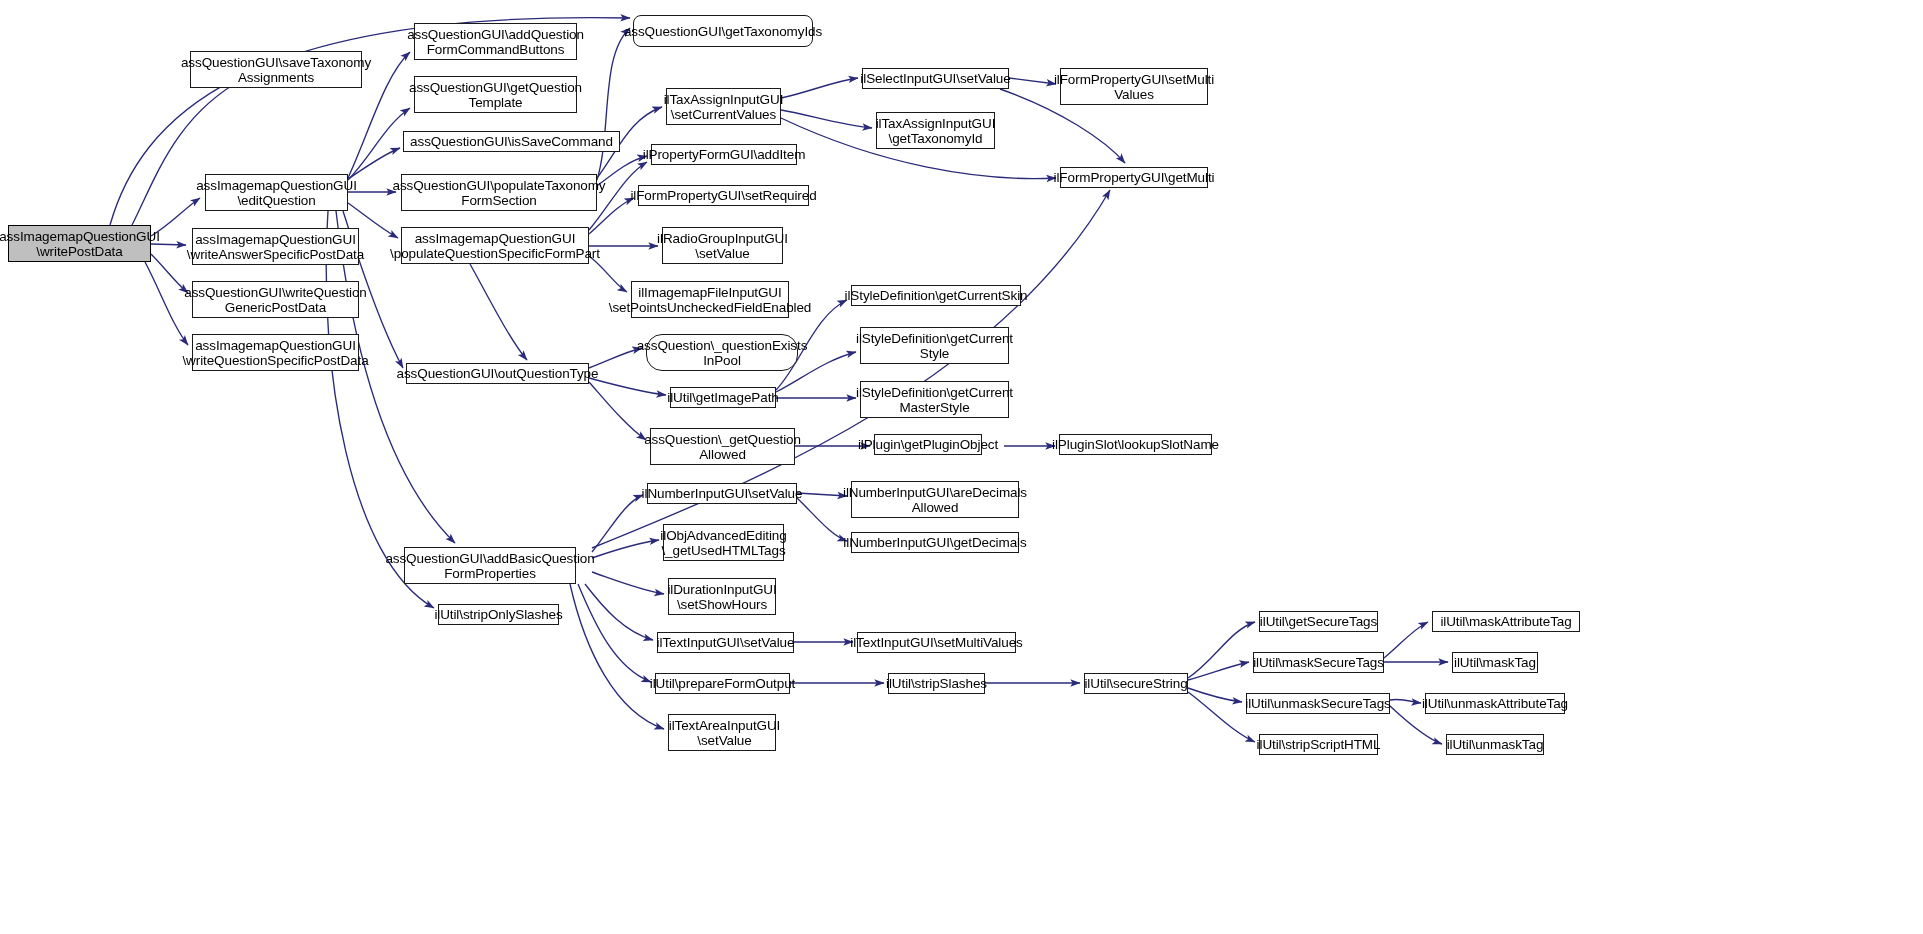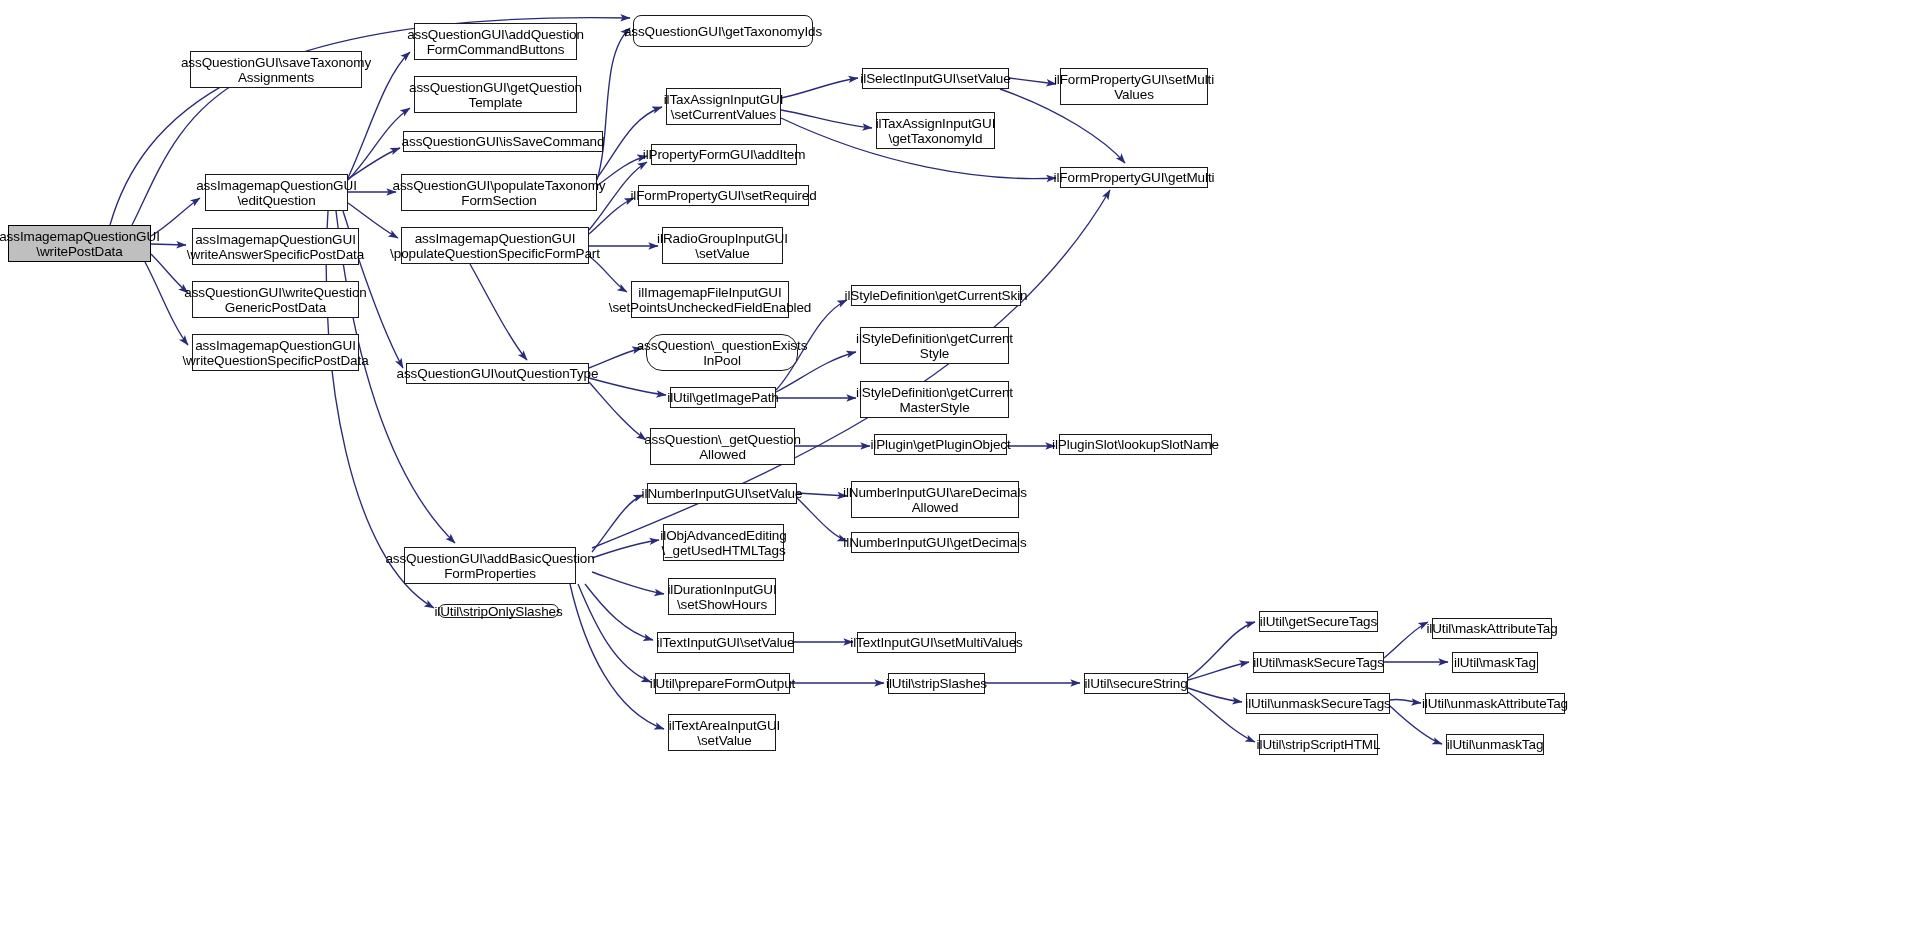--- a/index.html
+++ b/index.html
@@ -90,29 +90,29 @@
       <div class="node" style="left: 192px; top: 228px; width: 167px; height: 37px;">assImagemapQuestionGUI
 \writeAnswerSpecificPostData</div>
       <div class="node" style="left: 192px; top: 281px; width: 167px; height: 37px;">assQuestionGUI\writeQuestion
 GenericPostData</div>
       <div class="node" style="left: 192px; top: 334px; width: 167px; height: 37px;">assImagemapQuestionGUI
 \writeQuestionSpecificPostData</div>
       <div class="node" style="left: 414px; top: 23px; width: 163px; height: 37px;">assQuestionGUI\addQuestion
 FormCommandButtons</div>
       <div class="node" style="left: 414px; top: 76px; width: 163px; height: 37px;">assQuestionGUI\getQuestion
 Template</div>
-      <div class="node" style="left: 403px; top: 131px; width: 200px; height: 21px;">assQuestionGUI\isSaveCommand</div>
+      <div class="node" style="left: 403px; top: 131px; width: 217px; height: 21px;">assQuestionGUI\isSaveCommand</div>
       <div class="node" style="left: 401px; top: 174px; width: 196px; height: 37px;">assQuestionGUI\populateTaxonomy
 FormSection</div>
       <div class="node" style="left: 401px; top: 227px; width: 188px; height: 37px;">assImagemapQuestionGUI
 \populateQuestionSpecificFormPart</div>
       <div class="node" style="left: 406px; top: 363px; width: 183px; height: 21px;">assQuestionGUI\outQuestionType</div>
       <div class="node" style="left: 404px; top: 547px; width: 172px; height: 37px;">assQuestionGUI\addBasicQuestion
 FormProperties</div>
-      <div class="node" style="left: 438px; top: 604px; width: 121px; height: 14px; border-radius: 7px;">ilUtil\stripOnlySlashes</div>
+      <div class="node" style="left: 438px; top: 604px; width: 121px; height: 21px;">ilUtil\stripOnlySlashes</div>
       <div class="node" style="left: 633px; top: 15px; width: 180px; height: 32px; border-radius: 8px;">assQuestionGUI\getTaxonomyIds</div>
       <div class="node" style="left: 666px; top: 88px; width: 115px; height: 37px;">ilTaxAssignInputGUI
 \setCurrentValues</div>
       <div class="node" style="left: 651px; top: 144px; width: 146px; height: 21px;">ilPropertyFormGUI\addItem</div>
       <div class="node" style="left: 638px; top: 185px; width: 171px; height: 21px;">ilFormPropertyGUI\setRequired</div>
       <div class="node" style="left: 662px; top: 227px; width: 121px; height: 37px;">ilRadioGroupInputGUI
 \setValue</div>
       <div class="node" style="left: 631px; top: 281px; width: 158px; height: 37px;">ilImagemapFileInputGUI
 \setPointsUncheckedFieldEnabled</div>
       <div class="node" style="left: 646px; top: 334px; width: 152px; height: 37px; border-radius: 16px;">assQuestion\_questionExists
@@ -130,33 +130,33 @@
       <div class="node" style="left: 668px; top: 714px; width: 108px; height: 37px; padding-left: 8px;">ilTextAreaInputGUI
 \setValue</div>
       <div class="node" style="left: 862px; top: 68px; width: 147px; height: 21px;">ilSelectInputGUI\setValue</div>
       <div class="node" style="left: 876px; top: 112px; width: 119px; height: 37px;">ilTaxAssignInputGUI
 \getTaxonomyId</div>
       <div class="node" style="left: 851px; top: 285px; width: 170px; height: 21px;">ilStyleDefinition\getCurrentSkin</div>
       <div class="node" style="left: 860px; top: 327px; width: 149px; height: 37px;">ilStyleDefinition\getCurrent
 Style</div>
       <div class="node" style="left: 860px; top: 381px; width: 149px; height: 37px;">ilStyleDefinition\getCurrent
 MasterStyle</div>
-      <div class="node" style="left: 874px; top: 434px; width: 133px; height: 21px;">ilPlugin\getPluginObject</div>
+      <div class="node" style="left: 874px; top: 434px; width: 108px; height: 21px;">ilPlugin\getPluginObject</div>
       <div class="node" style="left: 851px; top: 481px; width: 168px; height: 37px;">ilNumberInputGUI\areDecimals
 Allowed</div>
       <div class="node" style="left: 851px; top: 532px; width: 168px; height: 21px;">ilNumberInputGUI\getDecimals</div>
       <div class="node" style="left: 857px; top: 632px; width: 159px; height: 21px;">ilTextInputGUI\setMultiValues</div>
       <div class="node" style="left: 888px; top: 673px; width: 97px; height: 21px;">ilUtil\stripSlashes</div>
       <div class="node" style="left: 1060px; top: 68px; width: 148px; height: 37px;">ilFormPropertyGUI\setMulti
 Values</div>
       <div class="node" style="left: 1060px; top: 167px; width: 148px; height: 21px;">ilFormPropertyGUI\getMulti</div>
       <div class="node" style="left: 1059px; top: 434px; width: 153px; height: 21px;">ilPluginSlot\lookupSlotName</div>
       <div class="node" style="left: 1084px; top: 673px; width: 104px; height: 21px;">ilUtil\secureString</div>
       <div class="node" style="left: 1259px; top: 611px; width: 119px; height: 21px;">ilUtil\getSecureTags</div>
       <div class="node" style="left: 1253px; top: 652px; width: 131px; height: 21px;">ilUtil\maskSecureTags</div>
       <div class="node" style="left: 1246px; top: 693px; width: 144px; height: 21px;">ilUtil\unmaskSecureTags</div>
       <div class="node" style="left: 1259px; top: 734px; width: 119px; height: 21px;">ilUtil\stripScriptHTML</div>
-      <div class="node" style="left: 1432px; top: 611px; width: 120px; height: 21px; margin-top: 7px;">ilUtil\maskAttributeTag</div>
+      <div class="node" style="left: 1432px; top: 611px; width: 148px; height: 21px;">ilUtil\maskAttributeTag</div>
       <div class="node" style="left: 1452px; top: 652px; width: 86px; height: 21px;">ilUtil\maskTag</div>
       <div class="node" style="left: 1425px; top: 693px; width: 140px; height: 21px;">ilUtil\unmaskAttributeTag</div>
       <div class="node" style="left: 1446px; top: 734px; width: 98px; height: 21px;">ilUtil\unmaskTag</div>
     </div>
 </div>
 
 </body></html>

